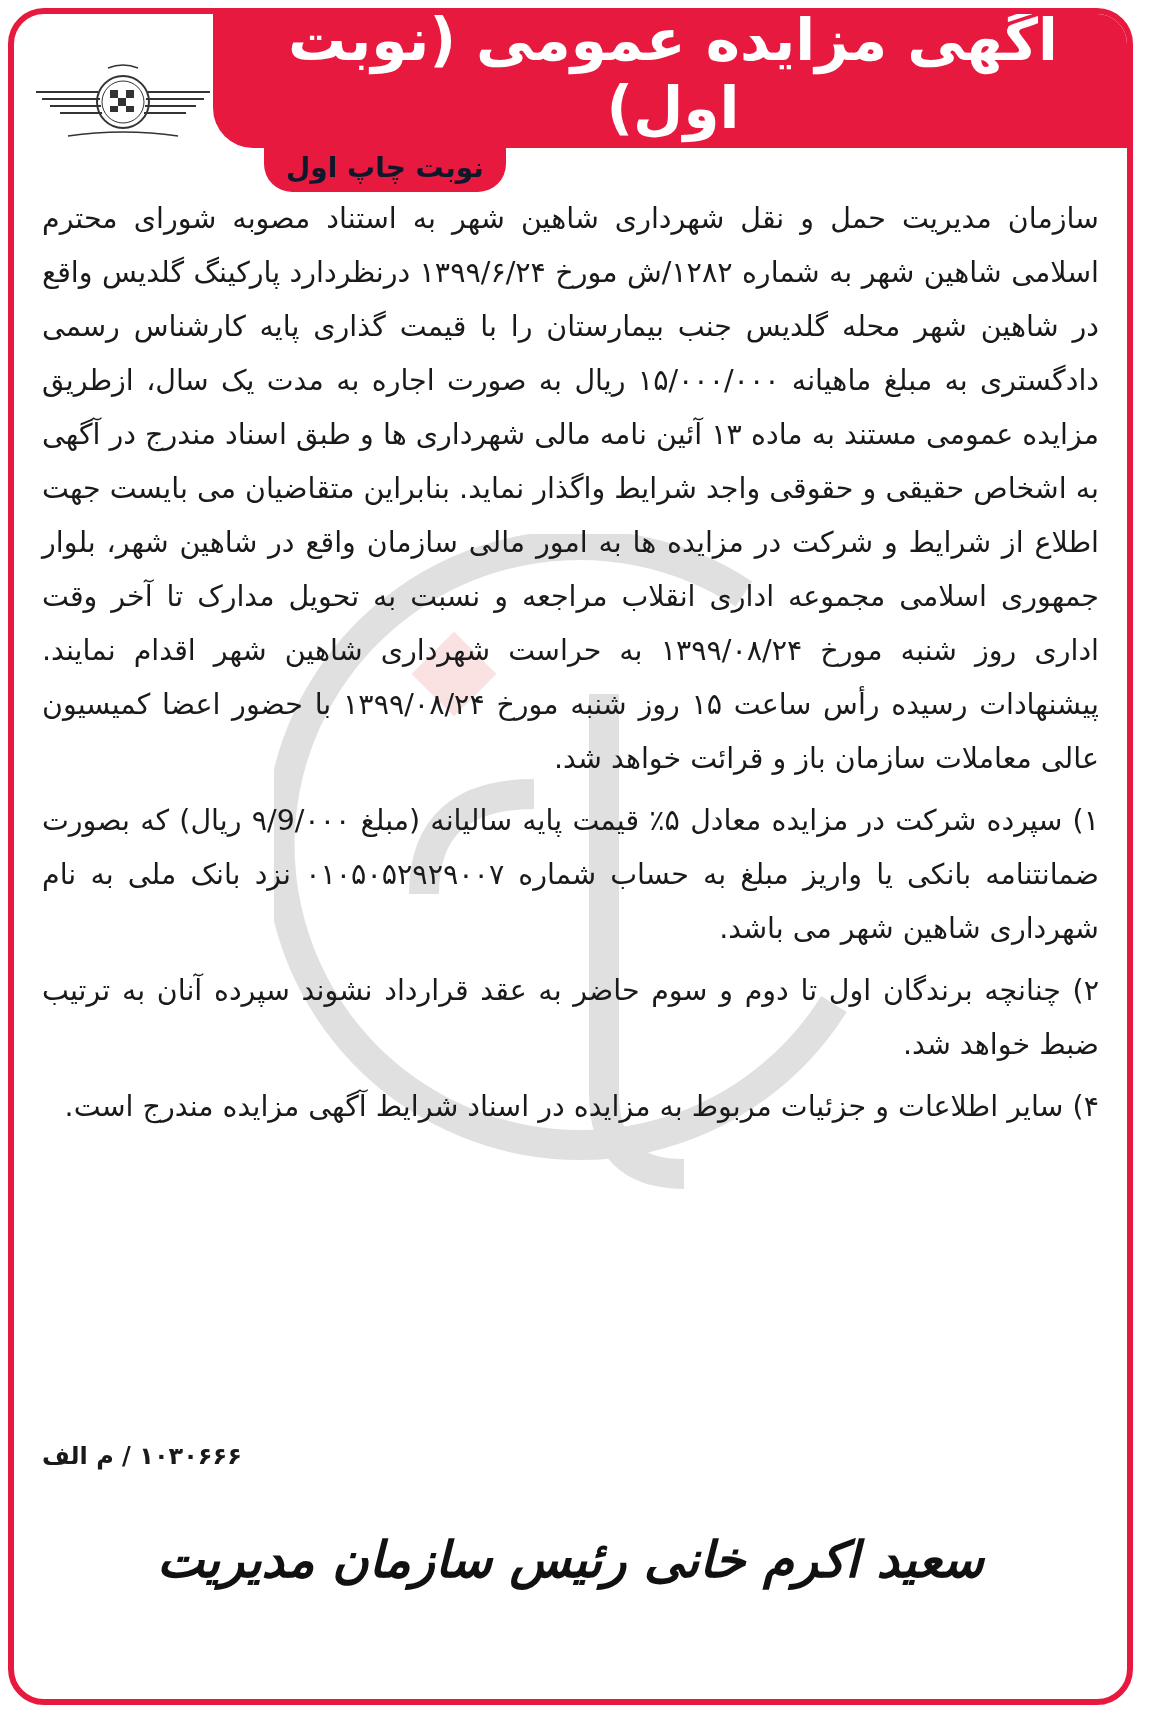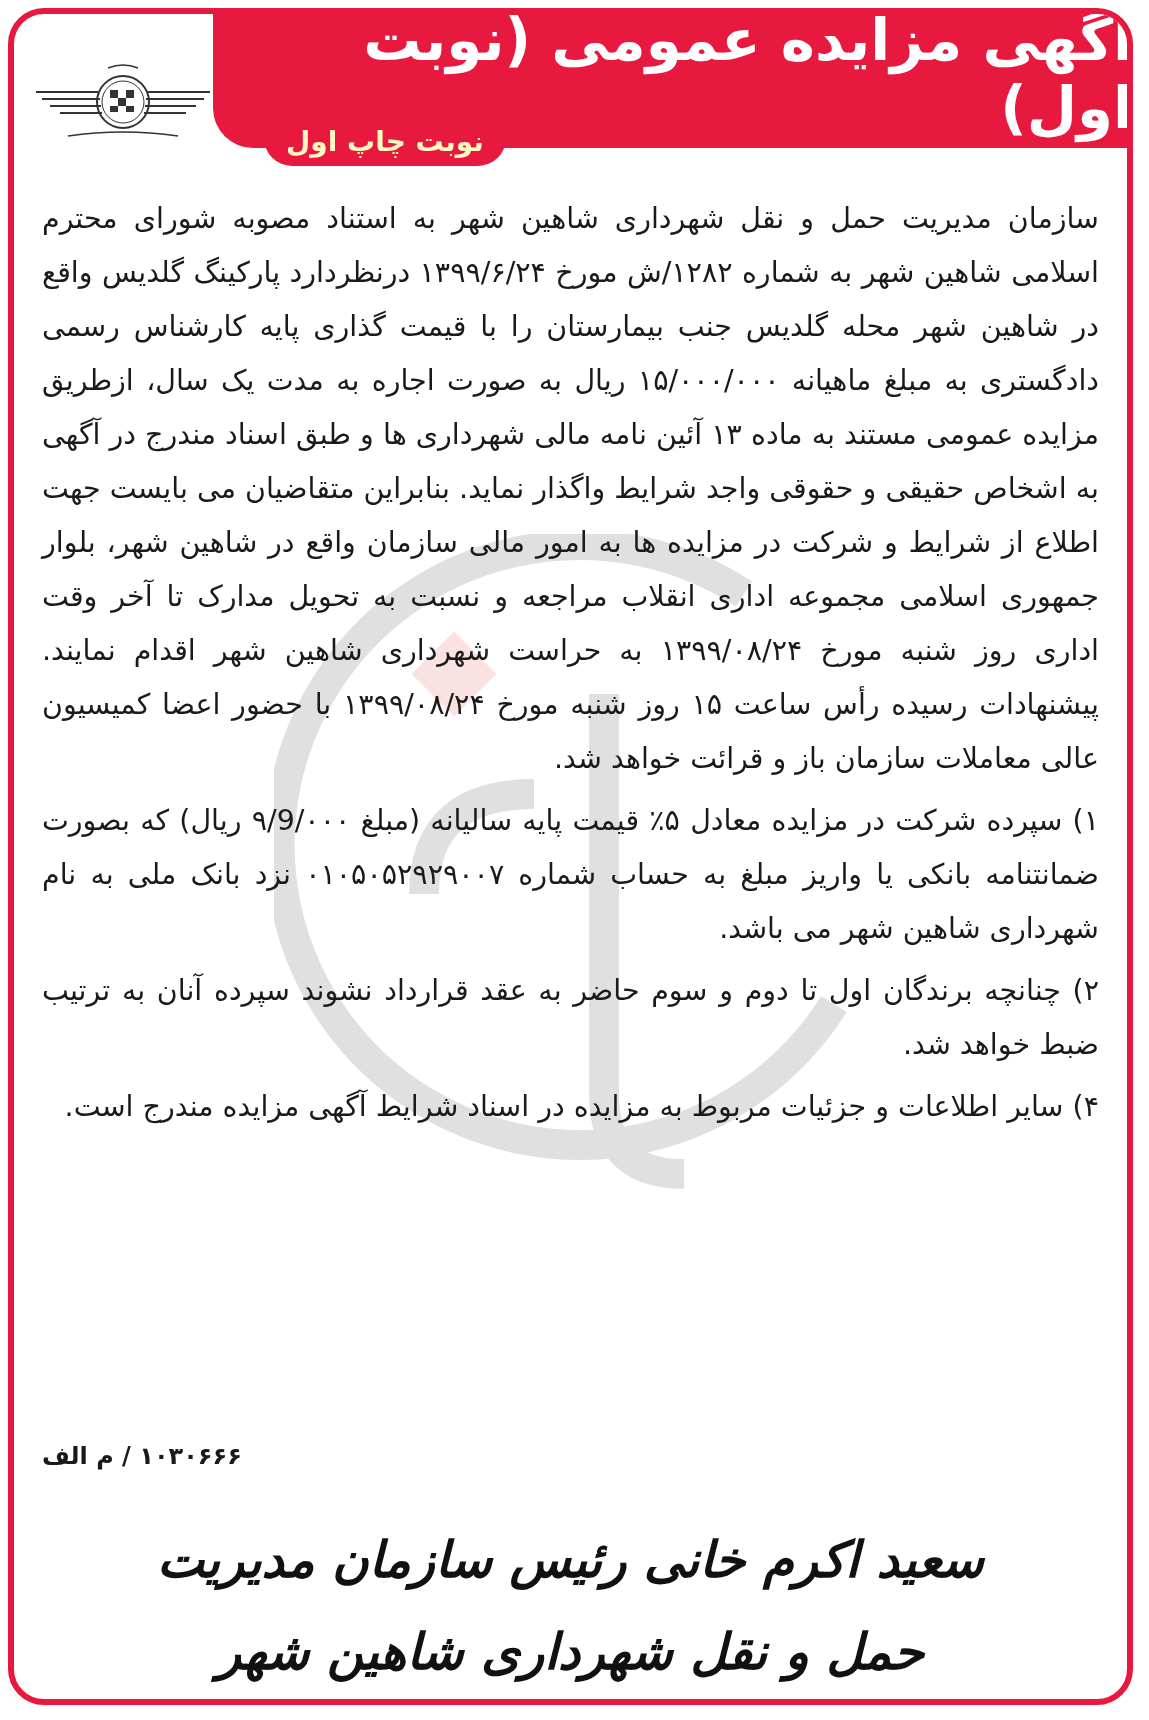--- a/index.html
+++ b/index.html
@@ -39,30 +39,31 @@
       justify-content: center;
     }
     .header-title {
       color: #ffffff;
       font-family: "DejaVu Sans", sans-serif;
       font-weight: bold;
       font-size: 58px;
       direction: rtl;
       letter-spacing: -1px;
       margin-top: -8px;
+      text-align: center;
     }
     .print-badge {
       position: absolute;
       left: 250px;
-      top: 102px;
+      top: 128px;
       height: 50px;
       padding: 0 22px;
       background: #e8193f;
       border-radius: 0 0 28px 28px;
-      color: #fef9c3;
+      color: #0f172a;
       font-weight: bold;
       font-size: 28px;
       direction: rtl;
       display: flex;
       align-items: center;
       justify-content: center;
     }
     .logo {
       position: absolute;
       left: 14px;
@@ -166,16 +167,15 @@
     <p>سازمان مدیریت حمل و نقل شهرداری شاهین شهر به استناد مصوبه شورای محترم اسلامی شاهین شهر به شماره ۱۲۸۲/ش مورخ ۱۳۹۹/۶/۲۴ درنظردارد پارکینگ گلدیس واقع در شاهین شهر محله گلدیس جنب بیمارستان را با قیمت گذاری پایه کارشناس رسمی دادگستری به مبلغ ماهیانه ۱۵/۰۰۰/۰۰۰ ریال به صورت اجاره به مدت یک سال، ازطریق مزایده عمومی مستند به ماده ۱۳ آئین نامه مالی شهرداری ها و طبق اسناد مندرج در آگهی به اشخاص حقیقی و حقوقی واجد شرایط واگذار نماید. بنابراین متقاضیان می بایست جهت اطلاع از شرایط و شرکت در مزایده ها به امور مالی سازمان واقع در شاهین شهر، بلوار جمهوری اسلامی مجموعه اداری انقلاب مراجعه و نسبت به تحویل مدارک تا آخر وقت اداری روز شنبه مورخ ۱۳۹۹/۰۸/۲۴ به حراست شهرداری شاهین شهر اقدام نمایند. پیشنهادات رسیده رأس ساعت ۱۵ روز شنبه مورخ ۱۳۹۹/۰۸/۲۴ با حضور اعضا کمیسیون عالی معاملات سازمان باز و قرائت خواهد شد.</p>
     <p>۱) سپرده شرکت در مزایده معادل ۵٪ قیمت پایه سالیانه (مبلغ ۹/9/۰۰۰ ریال) که بصورت ضمانتنامه بانکی یا واریز مبلغ به حساب شماره ۰۱۰۵۰۵۲۹۲۹۰۰۷ نزد بانک ملی به نام شهرداری شاهین شهر می باشد.</p>
     <p>۲) چنانچه برندگان اول تا دوم و سوم حاضر به عقد قرارداد نشوند سپرده آنان به ترتیب ضبط خواهد شد.</p>
     <p>۴) سایر اطلاعات و جزئیات مربوط به مزایده در اسناد شرایط آگهی مزایده مندرج است.</p>
   </div>
 
   <div class="ref-code">۱۰۳۰۶۶۶ / م الف</div>
 
   <div class="signature">
     <div>سعید اکرم خانی رئیس سازمان مدیریت</div>
-    <div>حمل و نقل شهرداری شاهین شهر</div>
   </div>
 
 </div>
 
 </body></html>

